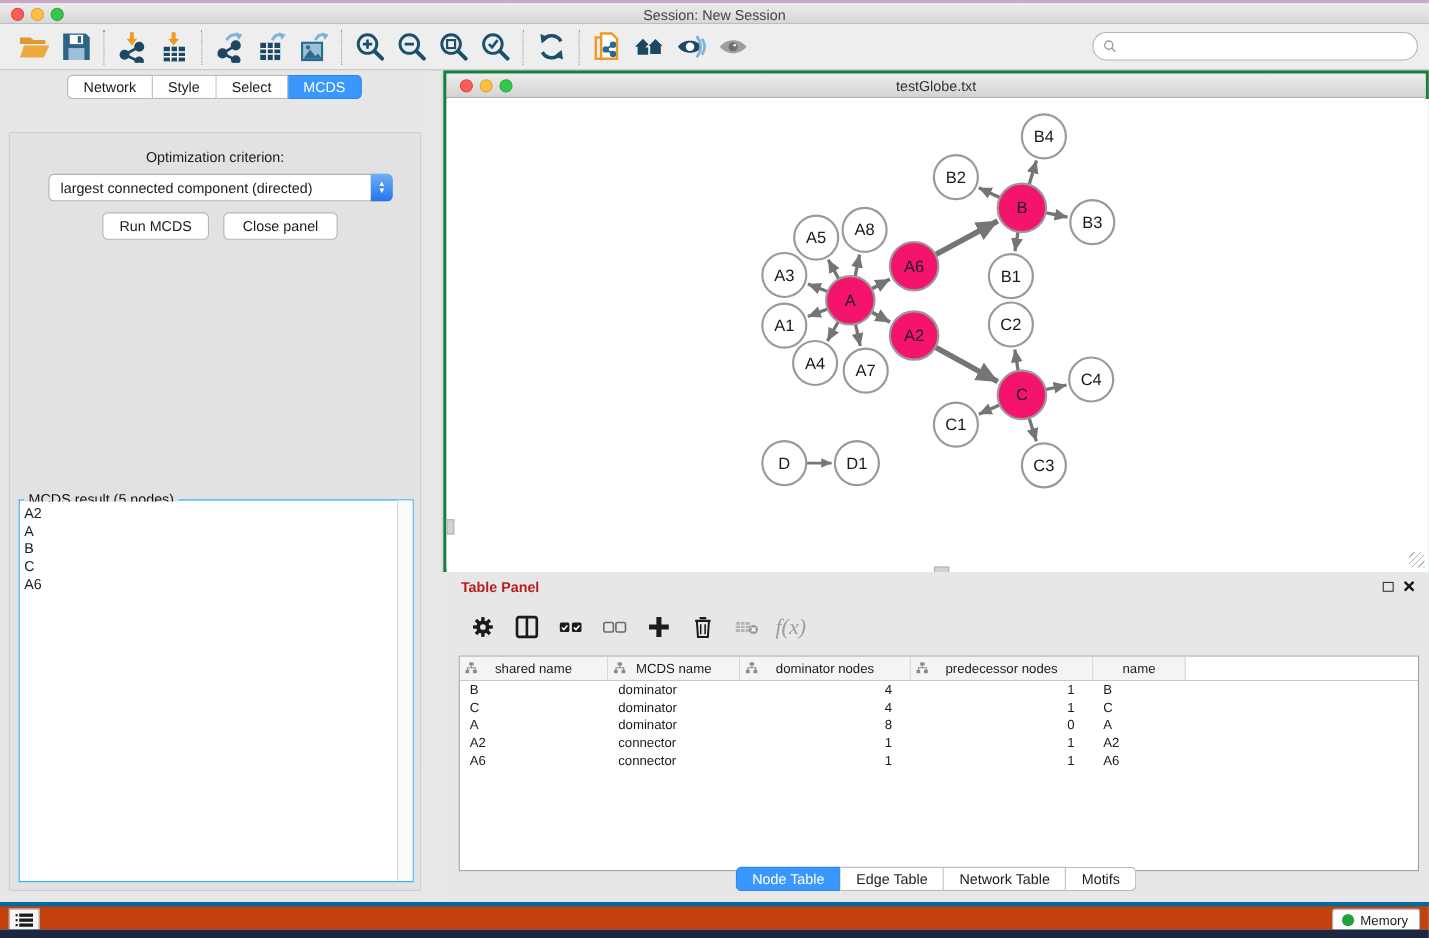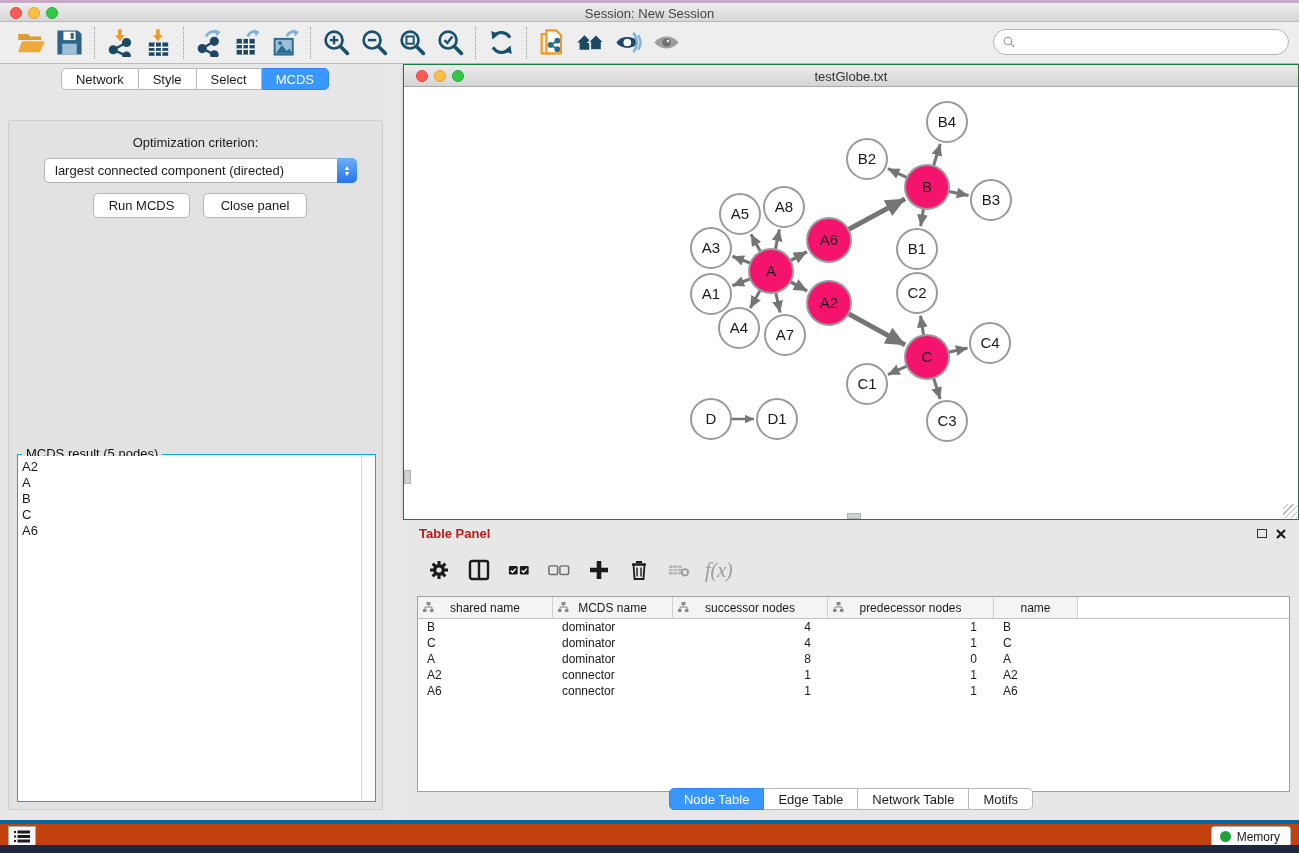--- a/index.html
+++ b/index.html
@@ -61,21 +61,21 @@
     border:1px solid #0ea5e9; background:#fff; }
   .mcds-legend { position:absolute; top:-9px; left:4px; background:#e2e2e2; padding:0 4px;
     font-size:13px; color:#111; }
   .mcds-list { position:absolute; left:0; top:1px; right:14px; bottom:0; background:#fff; padding-top:3px; }
   .mcds-item { font-size:13px; line-height:16px; padding-left:4px; }
   .mcds-scroll { position:absolute; top:0; right:0; width:14px; height:100%; background:#fbfbfb;
     border-left:1px solid #d8d8d8; }
 
   
   .net-window { position:absolute; left:403px; top:64px; width:896px; height:456px;
-    border:1px solid #15803d; background:#fff; box-shadow:0 1px 3px rgba(0,0,0,.18); }
+    border:3px solid #15803d; background:#fff; box-shadow:0 1px 3px rgba(0,0,0,.18); }
   .net-titlebar { position:absolute; left:0; top:0; width:100%; height:22px;
     background:linear-gradient(#ececec,#d4d4d4); border-bottom:1px solid #aaa; }
   .net-titlebar .traffic { top:5px; }
   .nt-red { left:12px; } .nt-yellow { left:30px; } .nt-green { left:48px; }
   .net-title { position:absolute; top:4px; width:100%; text-align:center; font-size:13px; color:#333; }
   .net-canvas { position:absolute; left:0; top:23px; width:894px; height:431px; background:#fff; overflow:hidden; }
   .net-vthumb { position:absolute; left:0px; top:405px; width:7px; height:14px; background:#d2d2d2; border:1px solid #b5b5b5; }
   .net-hthumb { position:absolute; left:443px; bottom:0px; width:14px; height:6px; background:#d2d2d2; border:1px solid #b5b5b5; }
   .net-grip { position:absolute; right:1px; bottom:1px; width:14px; height:14px;
     background:repeating-linear-gradient(135deg, transparent 0 3px, #b5b5b5 3px 4px); }
@@ -540,21 +540,21 @@
         </div>
         <div class="nt-th" style="width: 155px;">
           <svg class="hdr-icon" width="11" height="11" viewBox="0 0 11 11">
             <g fill="#8a8a8a">
               <rect x="3.5" y="0" width="4" height="3"></rect>
               <rect x="0" y="7" width="3.5" height="3"></rect>
               <rect x="7" y="7" width="3.5" height="3"></rect>
             </g>
             <path d="M5.5 3v2M2 7V5h7v2" fill="none" stroke="#8a8a8a" stroke-width="1"></path>
           </svg>
-          <span>successor nodes</span>
+          <span>dominator nodes</span>
         </div>
         <div class="nt-th" style="width: 166px;">
           <svg class="hdr-icon" width="11" height="11" viewBox="0 0 11 11">
             <g fill="#8a8a8a">
               <rect x="3.5" y="0" width="4" height="3"></rect>
               <rect x="0" y="7" width="3.5" height="3"></rect>
               <rect x="7" y="7" width="3.5" height="3"></rect>
             </g>
             <path d="M5.5 3v2M2 7V5h7v2" fill="none" stroke="#8a8a8a" stroke-width="1"></path>
           </svg>

